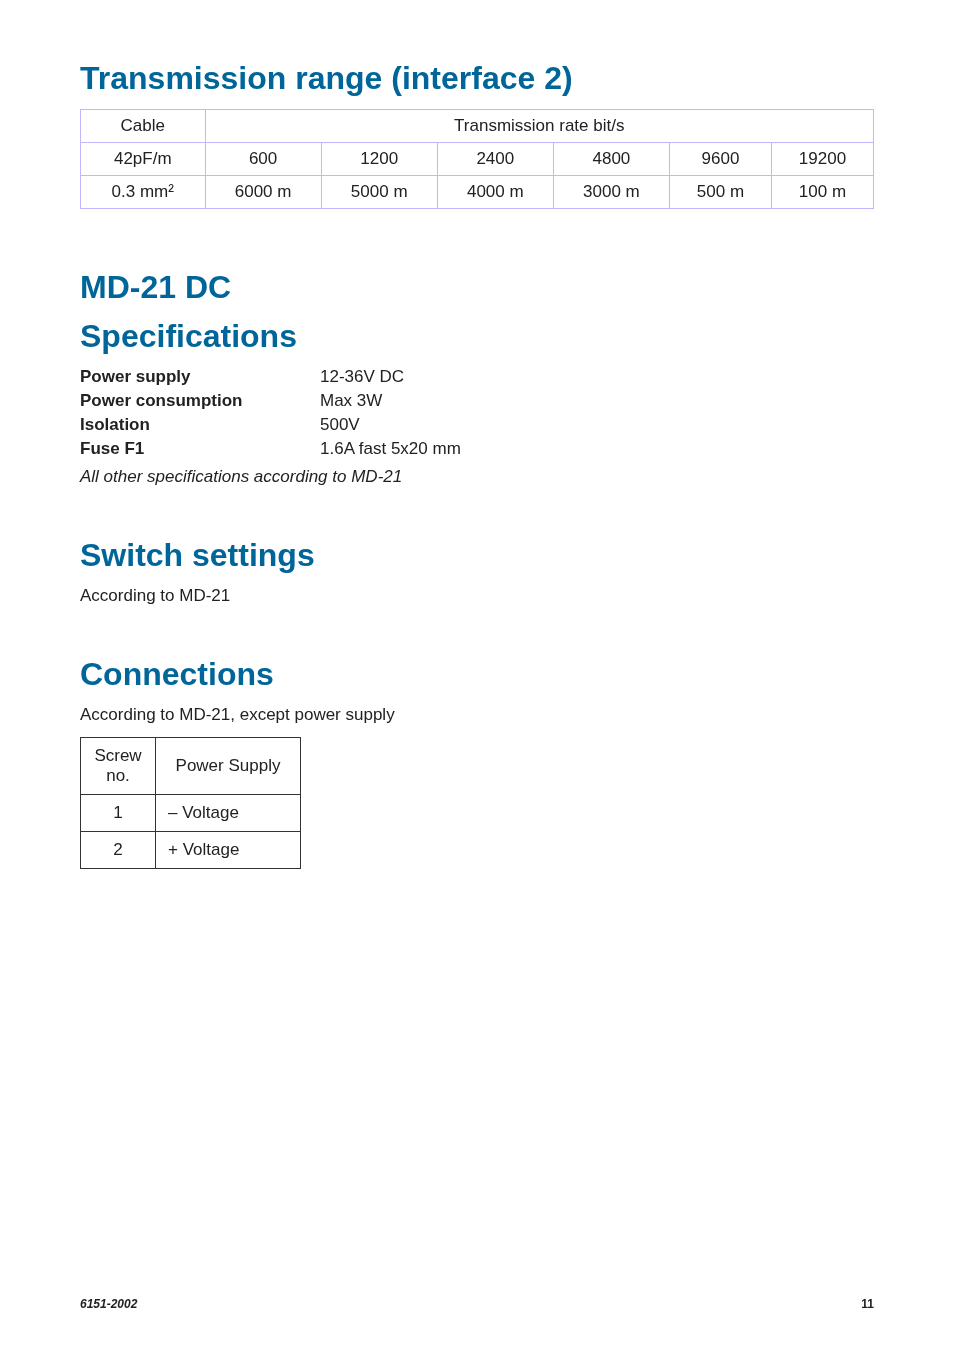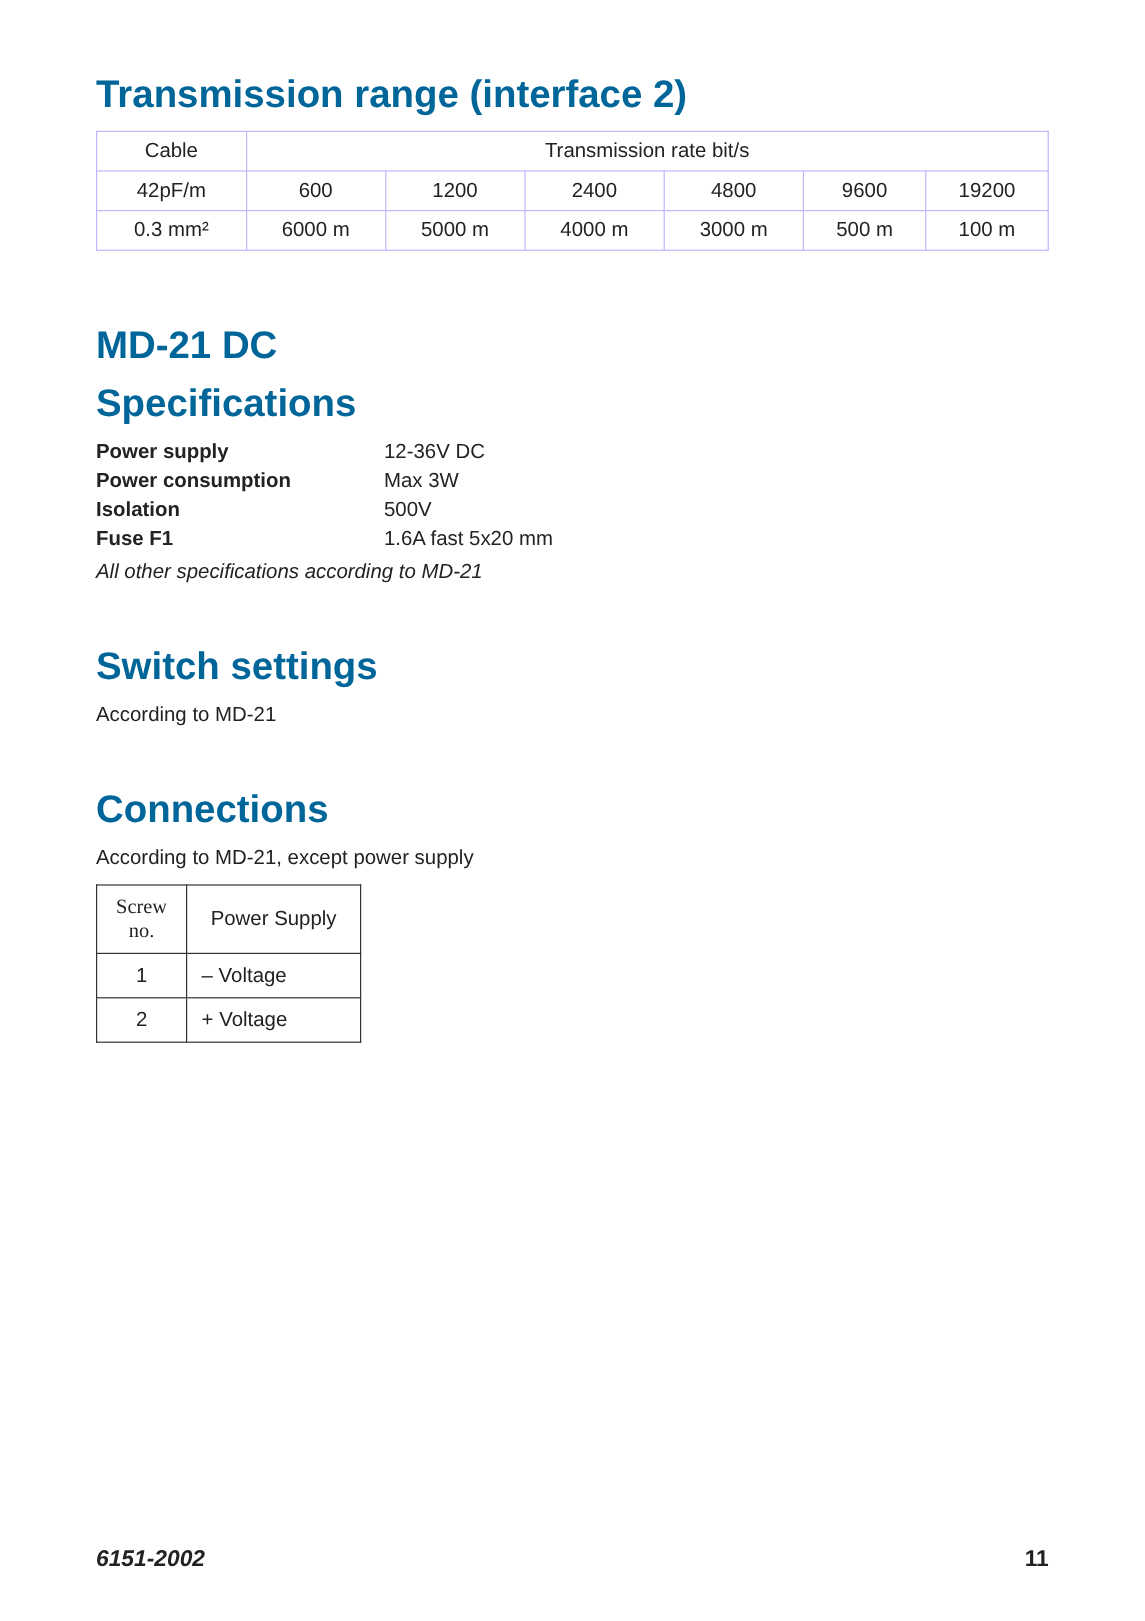--- a/index.html
+++ b/index.html
@@ -69,21 +69,21 @@
     margin-top: 8px;
     margin-bottom: 12px;
   }
   .footer {
     position: absolute;
     bottom: 40px;
     left: 80px;
     right: 80px;
     display: flex;
     justify-content: space-between;
-    font-size: 19px;
+    font-size: 12px;
   }
   .footer-left {
     font-style: italic;
     font-weight: bold;
   }
   .footer-right {
     font-weight: bold;
   }
 </style>
 </head>
@@ -143,21 +143,21 @@
 
 <h2 class="section">Switch settings</h2>
 <div class="body-text">According to MD-21</div>
 
 <h2 class="section">Connections</h2>
 <div class="body-text">According to MD-21, except power supply</div>
 
 <table class="power">
   <tbody>
       <tr>
-    <th style="width:50px;font-family:Liberation Serif, serif;">Screw no.</th>
+    <th style="width:50px;">Screw no.</th>
     <th style="width:120px;">Power Supply</th>
   </tr>
   <tr>
     <td style="text-align:center;">1</td>
     <td>– Voltage</td>
   </tr>
   <tr>
     <td style="text-align:center;">2</td>
     <td>+ Voltage</td>
   </tr>

